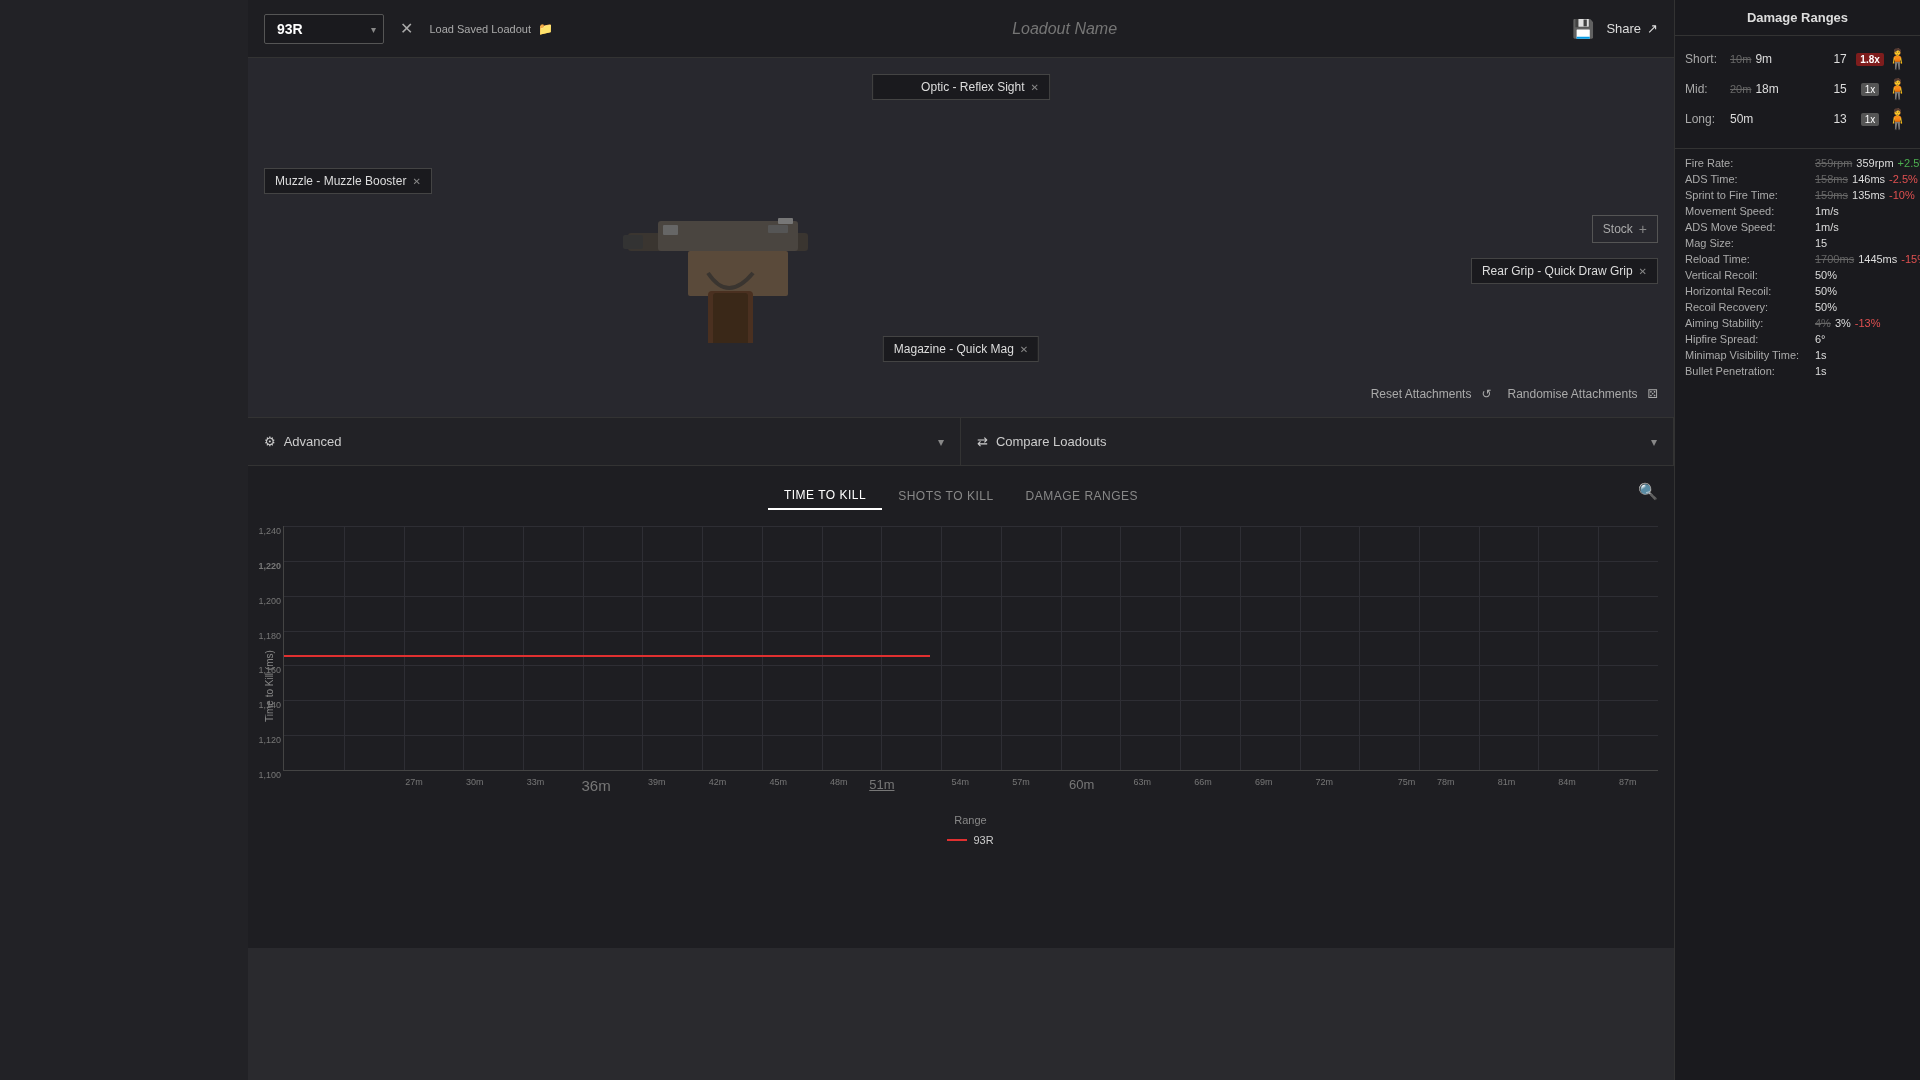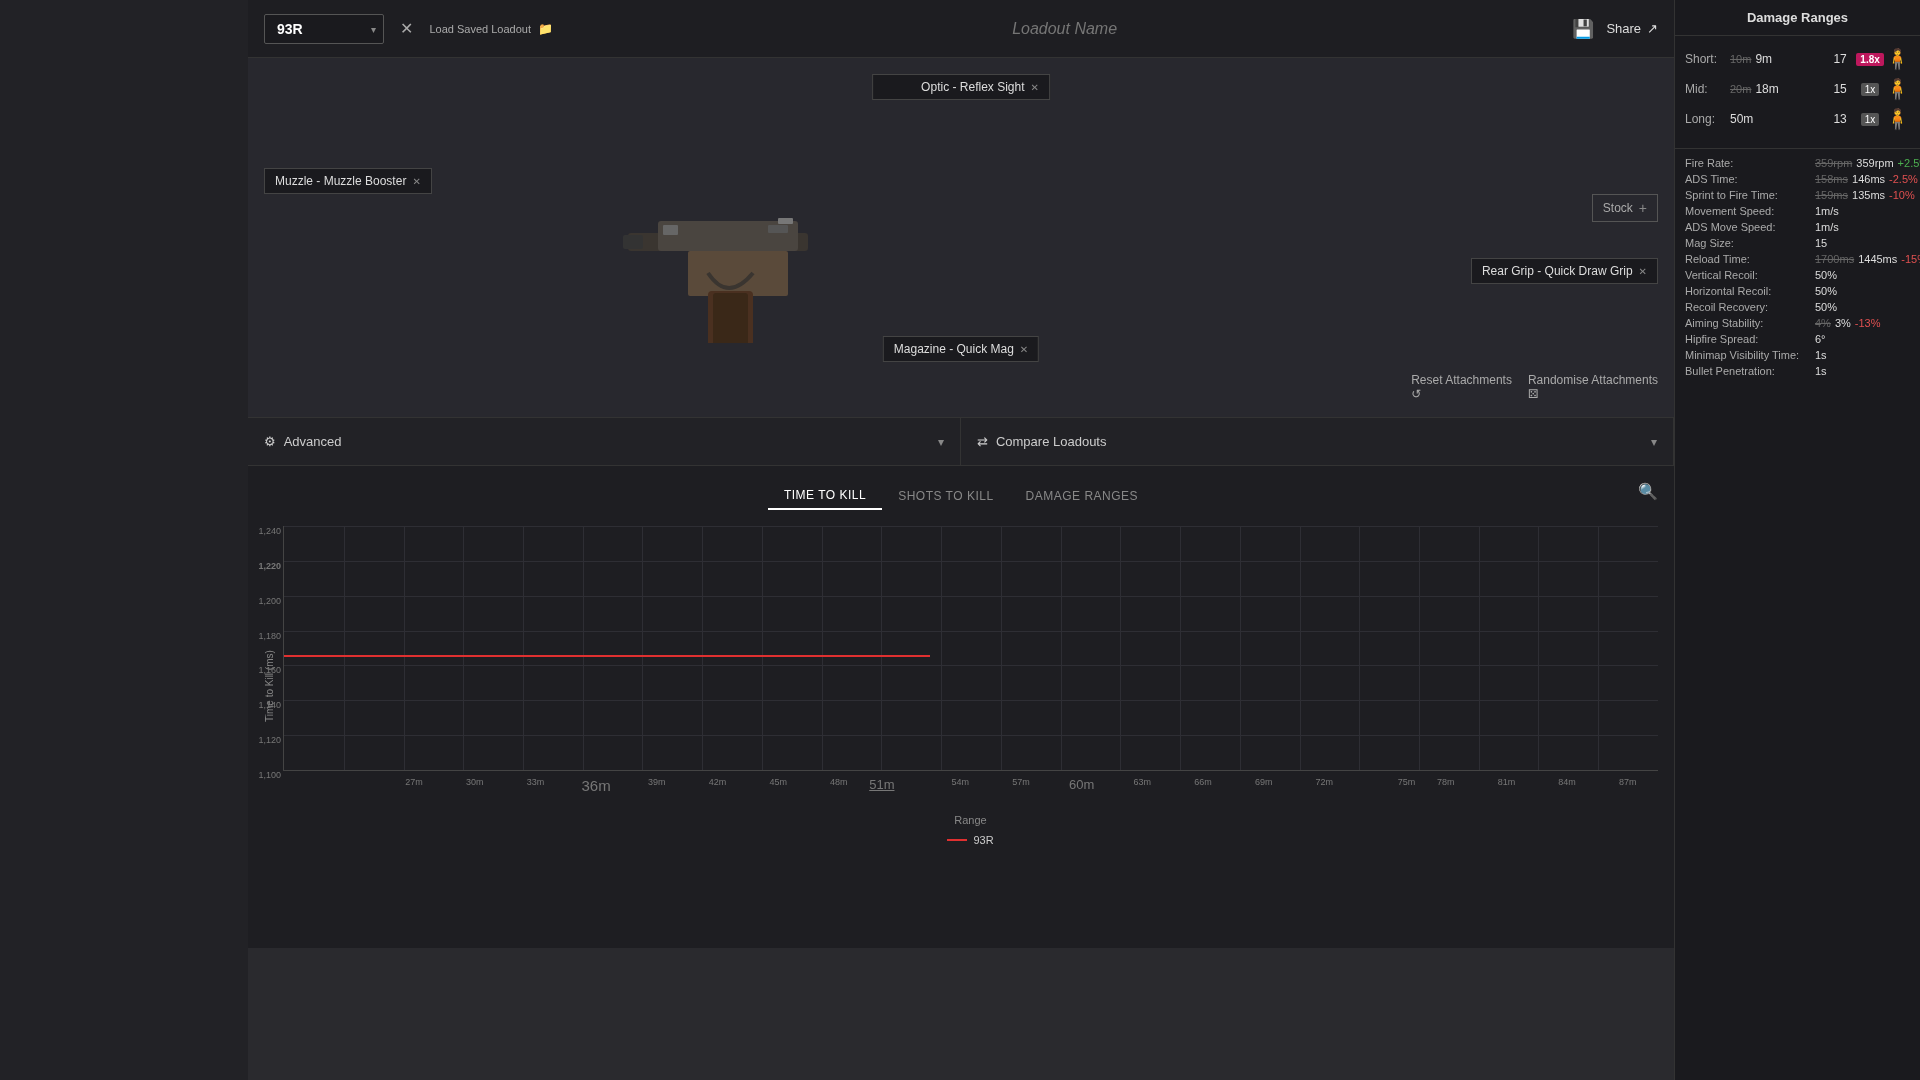--- a/index.html
+++ b/index.html
@@ -154,22 +154,21 @@
     }
 
     .action-btn {
       background: none;
       border: none;
       color: #aaa;
       cursor: pointer;
       font-size: 12px;
       display: flex;
       align-items: flex-start;
-      gap: 0;
-      flex-direction: column;
+      gap: 10px;
     }
 
     
     .section-bar {
       display: flex;
       background: #222226;
       border-bottom: 1px solid #333;
       height: 48px;
     }
 
@@ -338,21 +337,21 @@
     }
 
     .damage-icon {
       width: 30px;
       display: flex;
       align-items: center;
       justify-content: center;
     }
 
     .multiplier-badge {
-      background: #be185d;
+      background: #7f1d1d;
       color: #fff;
       font-size: 10px;
       padding: 1px 4px;
       border-radius: 2px;
       font-weight: bold;
     }
 
     .stats-divider {
       border-top: 1px solid #333;
       margin: 6px 0;
@@ -500,21 +499,21 @@
 
           <rect x="15" y="62" width="20" height="14" rx="2" fill="#333"></rect>
 
           <rect x="170" y="45" width="15" height="6" rx="1" fill="#777"></rect>
 
           <rect x="105" y="120" width="35" height="55" rx="3" fill="#3a2818"></rect>
         </g>
       </svg>
     </div>
 
-    <div class="attachment-tag add-btn" style="top: 136px; right: 16px;">
+    <div class="attachment-tag add-btn" style="top: 157px; right: 16px;">
       <span>Stock</span>
       <span style="color:#888; font-size:14px;">+</span>
     </div>
 
     <div class="attachment-tag" style="top: 200px; right: 16px;">
       <span>Rear Grip - Quick Draw Grip</span>
       <span class="close-x">✕</span>
     </div>
 
     <div class="attachment-tag" style="bottom: 55px; left: 50%; transform: translateX(-50%);">

